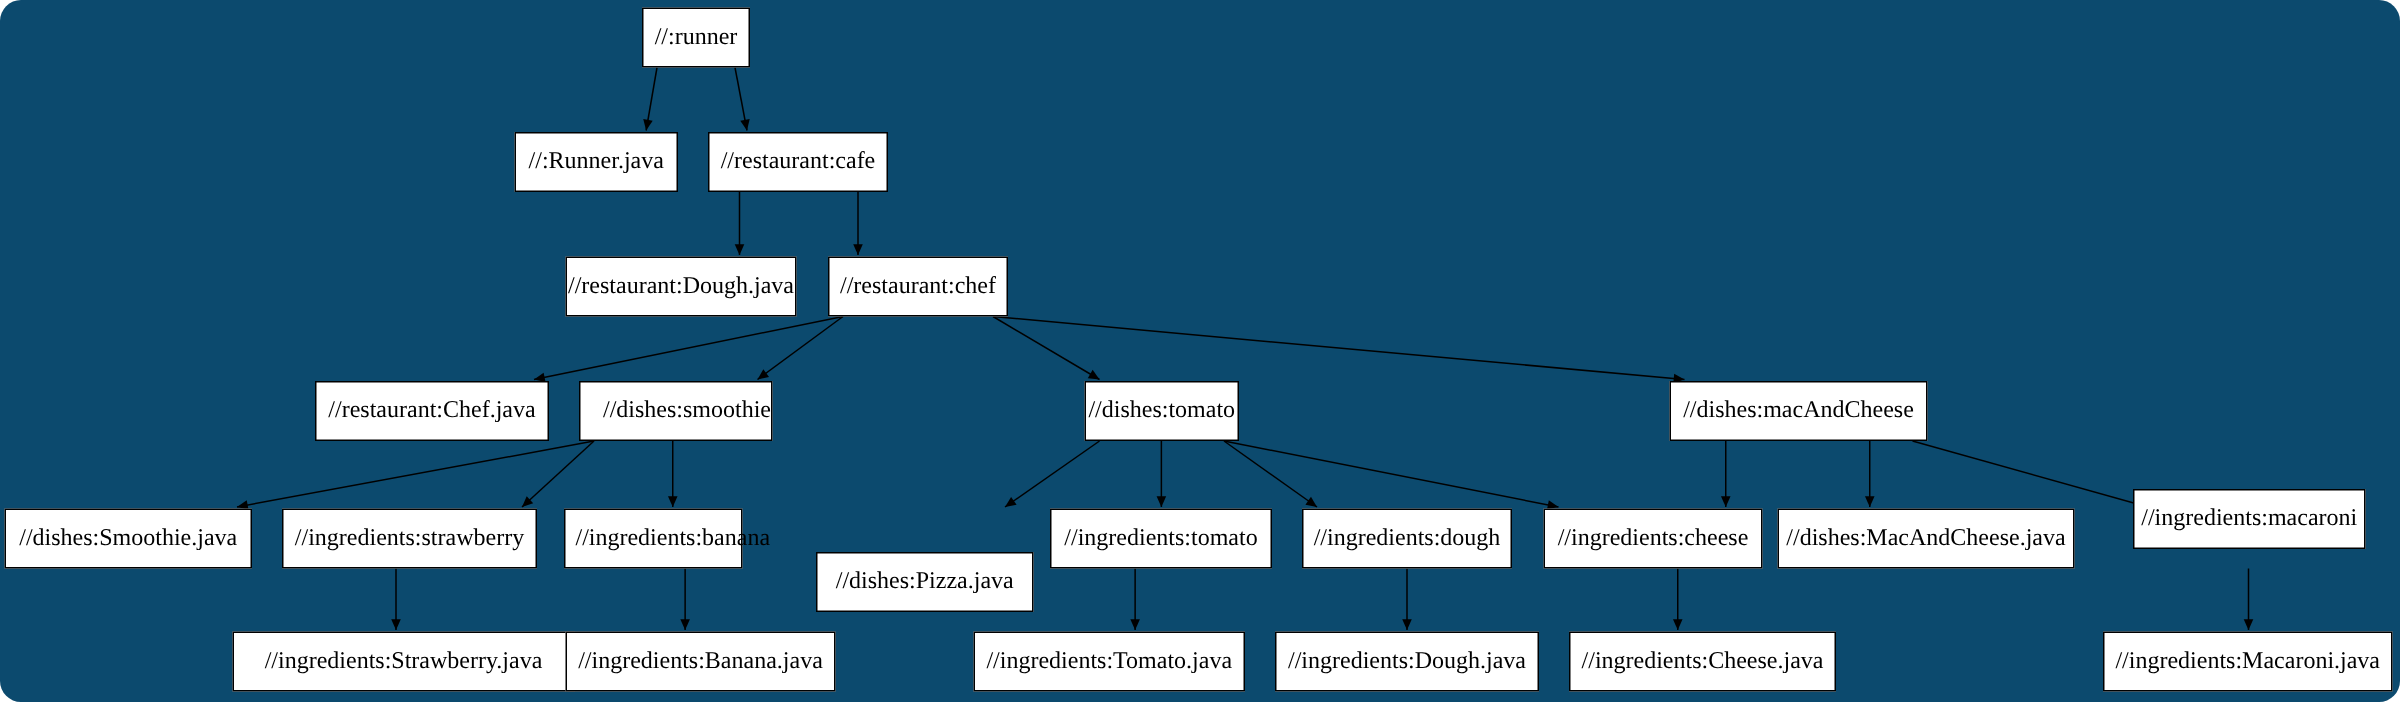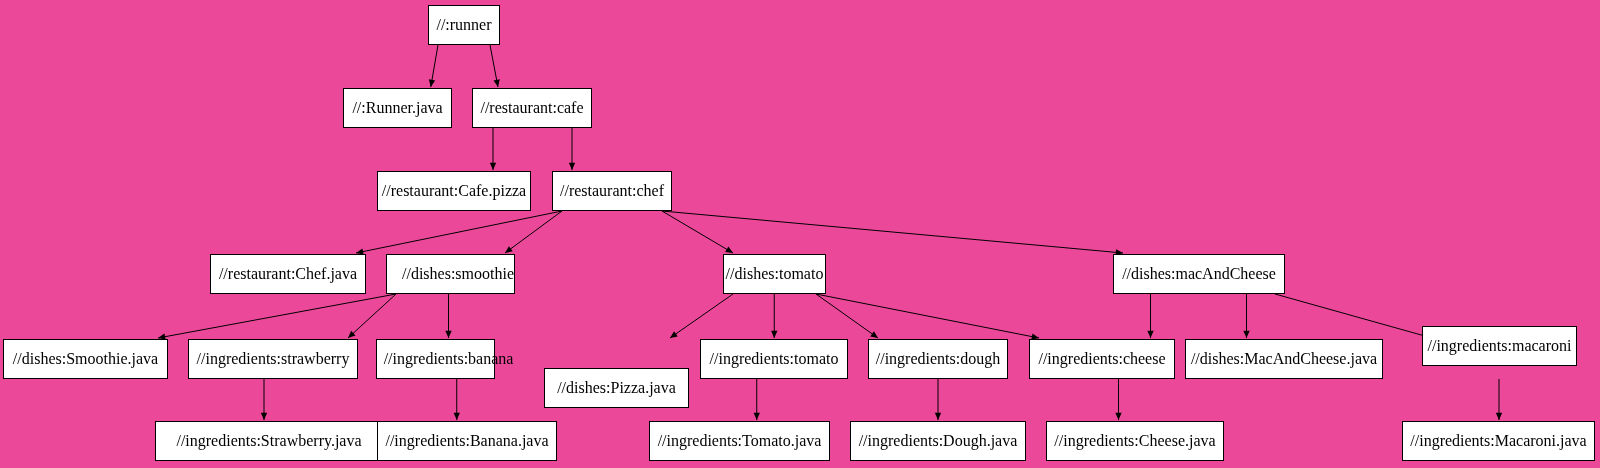--- a/index.html
+++ b/index.html
@@ -4,23 +4,24 @@
 <style>
   html, body {
     margin: 0;
     padding: 0;
     background: #ffffff;
   }
   .canvas {
     position: relative;
     width: 1600px;
     height: 468px;
-    background: #ec4899;
+    background: #0c4a6e;
     overflow: hidden;
     font-family: "Liberation Serif", "DejaVu Serif", serif;
+    border-radius: 14px;
   }
   #edges-layer {
     position: absolute;
     left: 0;
     top: 0;
     width: 1600px;
     height: 468px;
   }
   #edges-layer line {
     stroke-width: 1;
@@ -77,21 +78,21 @@
       <div class="node" style="left: 428px; top: 5px; width: 72px; height: 40px; background: rgb(255, 255, 255); border-color: rgb(0, 0, 0); color: rgb(0, 0, 0);">
         <span>//:runner</span>
       </div>
       <div class="node" style="left: 343px; top: 88px; width: 109px; height: 40px; background: rgb(255, 255, 255); border-color: rgb(0, 0, 0); color: rgb(0, 0, 0);">
         <span>//:Runner.java</span>
       </div>
       <div class="node" style="left: 472px; top: 88px; width: 120px; height: 40px; background: rgb(255, 255, 255); border-color: rgb(0, 0, 0); color: rgb(0, 0, 0);">
         <span>//restaurant:cafe</span>
       </div>
       <div class="node" style="left: 377px; top: 171px; width: 154px; height: 40px; background: rgb(255, 255, 255); border-color: rgb(0, 0, 0); color: rgb(0, 0, 0);">
-        <span>//restaurant:Cafe.pizza</span>
+        <span>//restaurant:Dough.java</span>
       </div>
       <div class="node" style="left: 552px; top: 171px; width: 120px; height: 40px; background: rgb(255, 255, 255); border-color: rgb(0, 0, 0); color: rgb(0, 0, 0); text-align: right;">
         <span>//restaurant:chef</span>
       </div>
       <div class="node" style="left: 210px; top: 254px; width: 156px; height: 40px; background: rgb(255, 255, 255); border-color: rgb(0, 0, 0); color: rgb(0, 0, 0);">
         <span>//restaurant:Chef.java</span>
       </div>
       <div class="node" style="left: 386px; top: 254px; width: 129px; height: 40px; background: rgb(255, 255, 255); border-color: rgb(0, 0, 0); color: rgb(0, 0, 0); justify-content: flex-end;">
         <span>//dishes:smoothie</span>
       </div>

